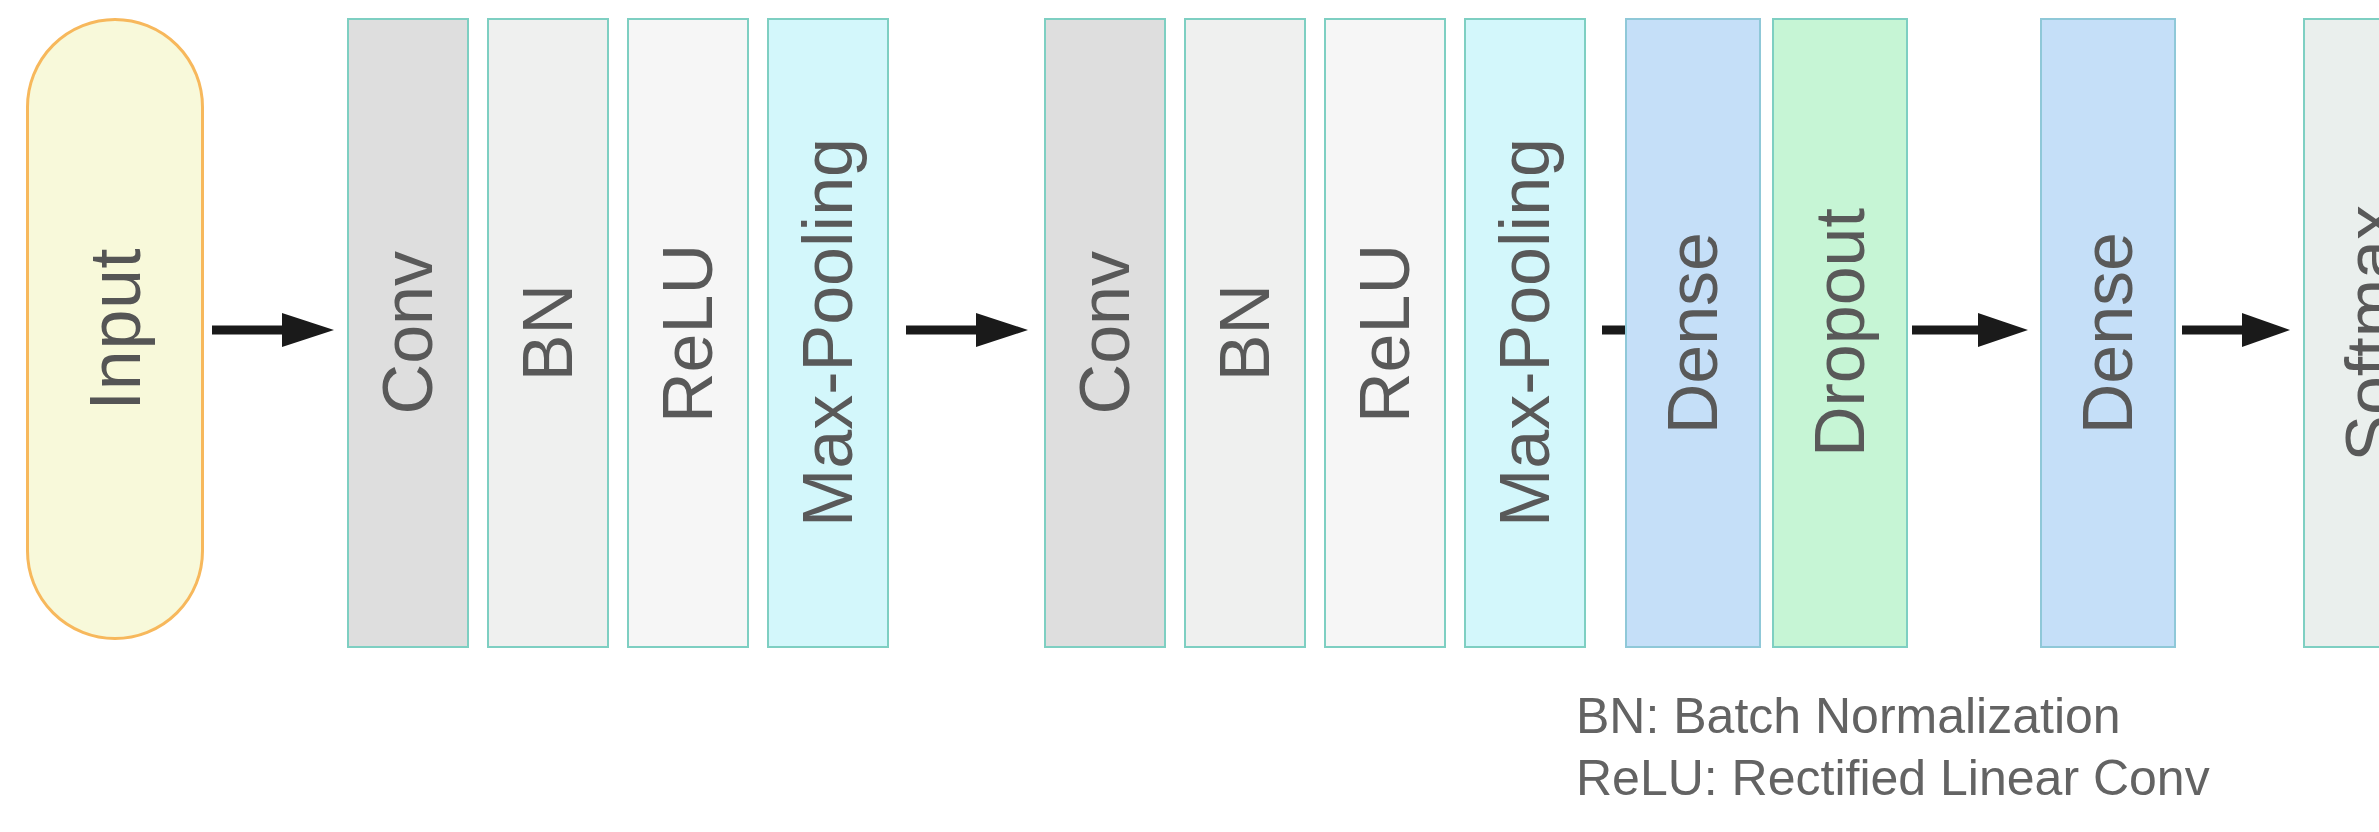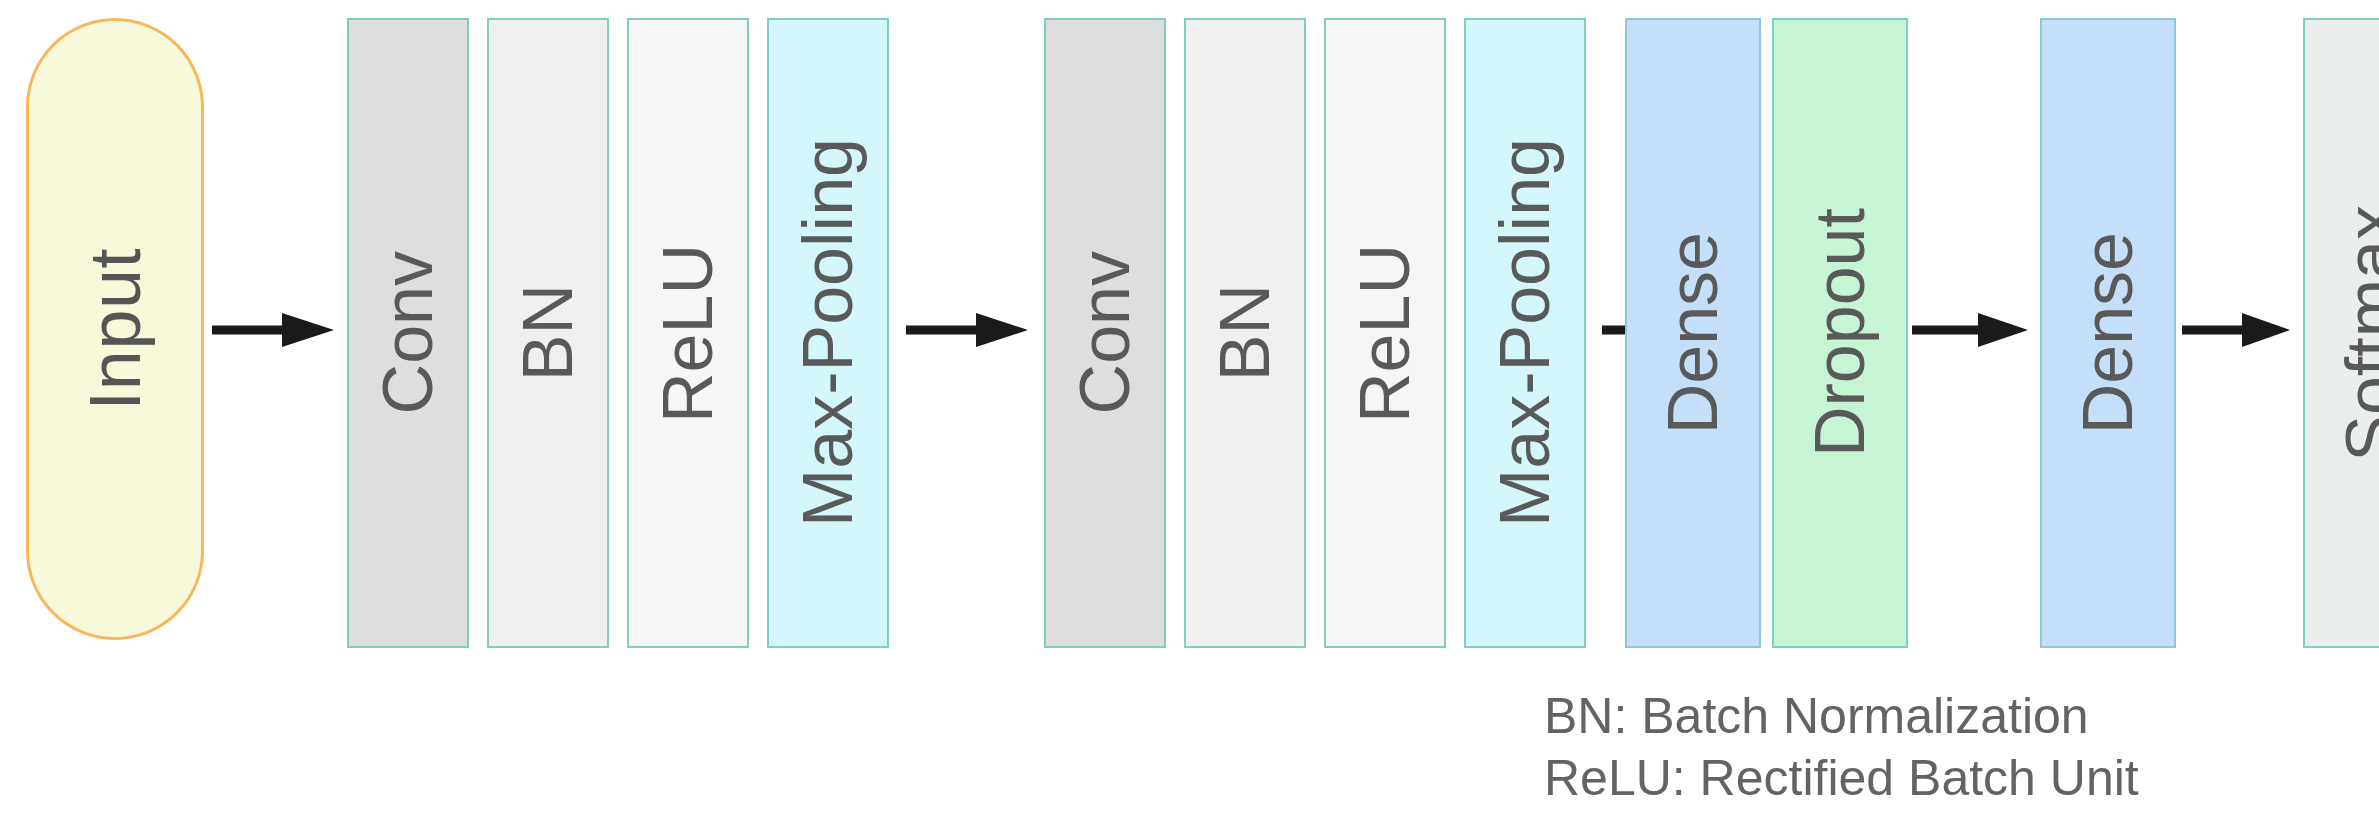--- a/index.html
+++ b/index.html
@@ -150,18 +150,18 @@
 
   <svg class="arrow" style="left:2182px; top:310px; width:112px; height:40px;" viewBox="0 0 112 40">
     <line x1="0" y1="20" x2="68" y2="20" stroke="#1a1a1a" stroke-width="9"></line>
     <polygon points="60,3 108,20 60,37" fill="#1a1a1a"></polygon>
   </svg>
 
   <div class="block" style="left:2303px; top:18px; width:136px; height:630px; background:#eaefed;">
     <span class="vlabel">Softmax</span>
   </div>
 
-  <div class="legend" style="left:1544px; top:685px;">
+  <div class="legend" style="left:1576px; top:685px;">
     <div>BN: Batch Normalization</div>
-    <div>ReLU: Rectified Batch Unit</div>
+    <div>ReLU: Rectified Linear Conv</div>
   </div>
 
 </div>
 
 </body></html>

